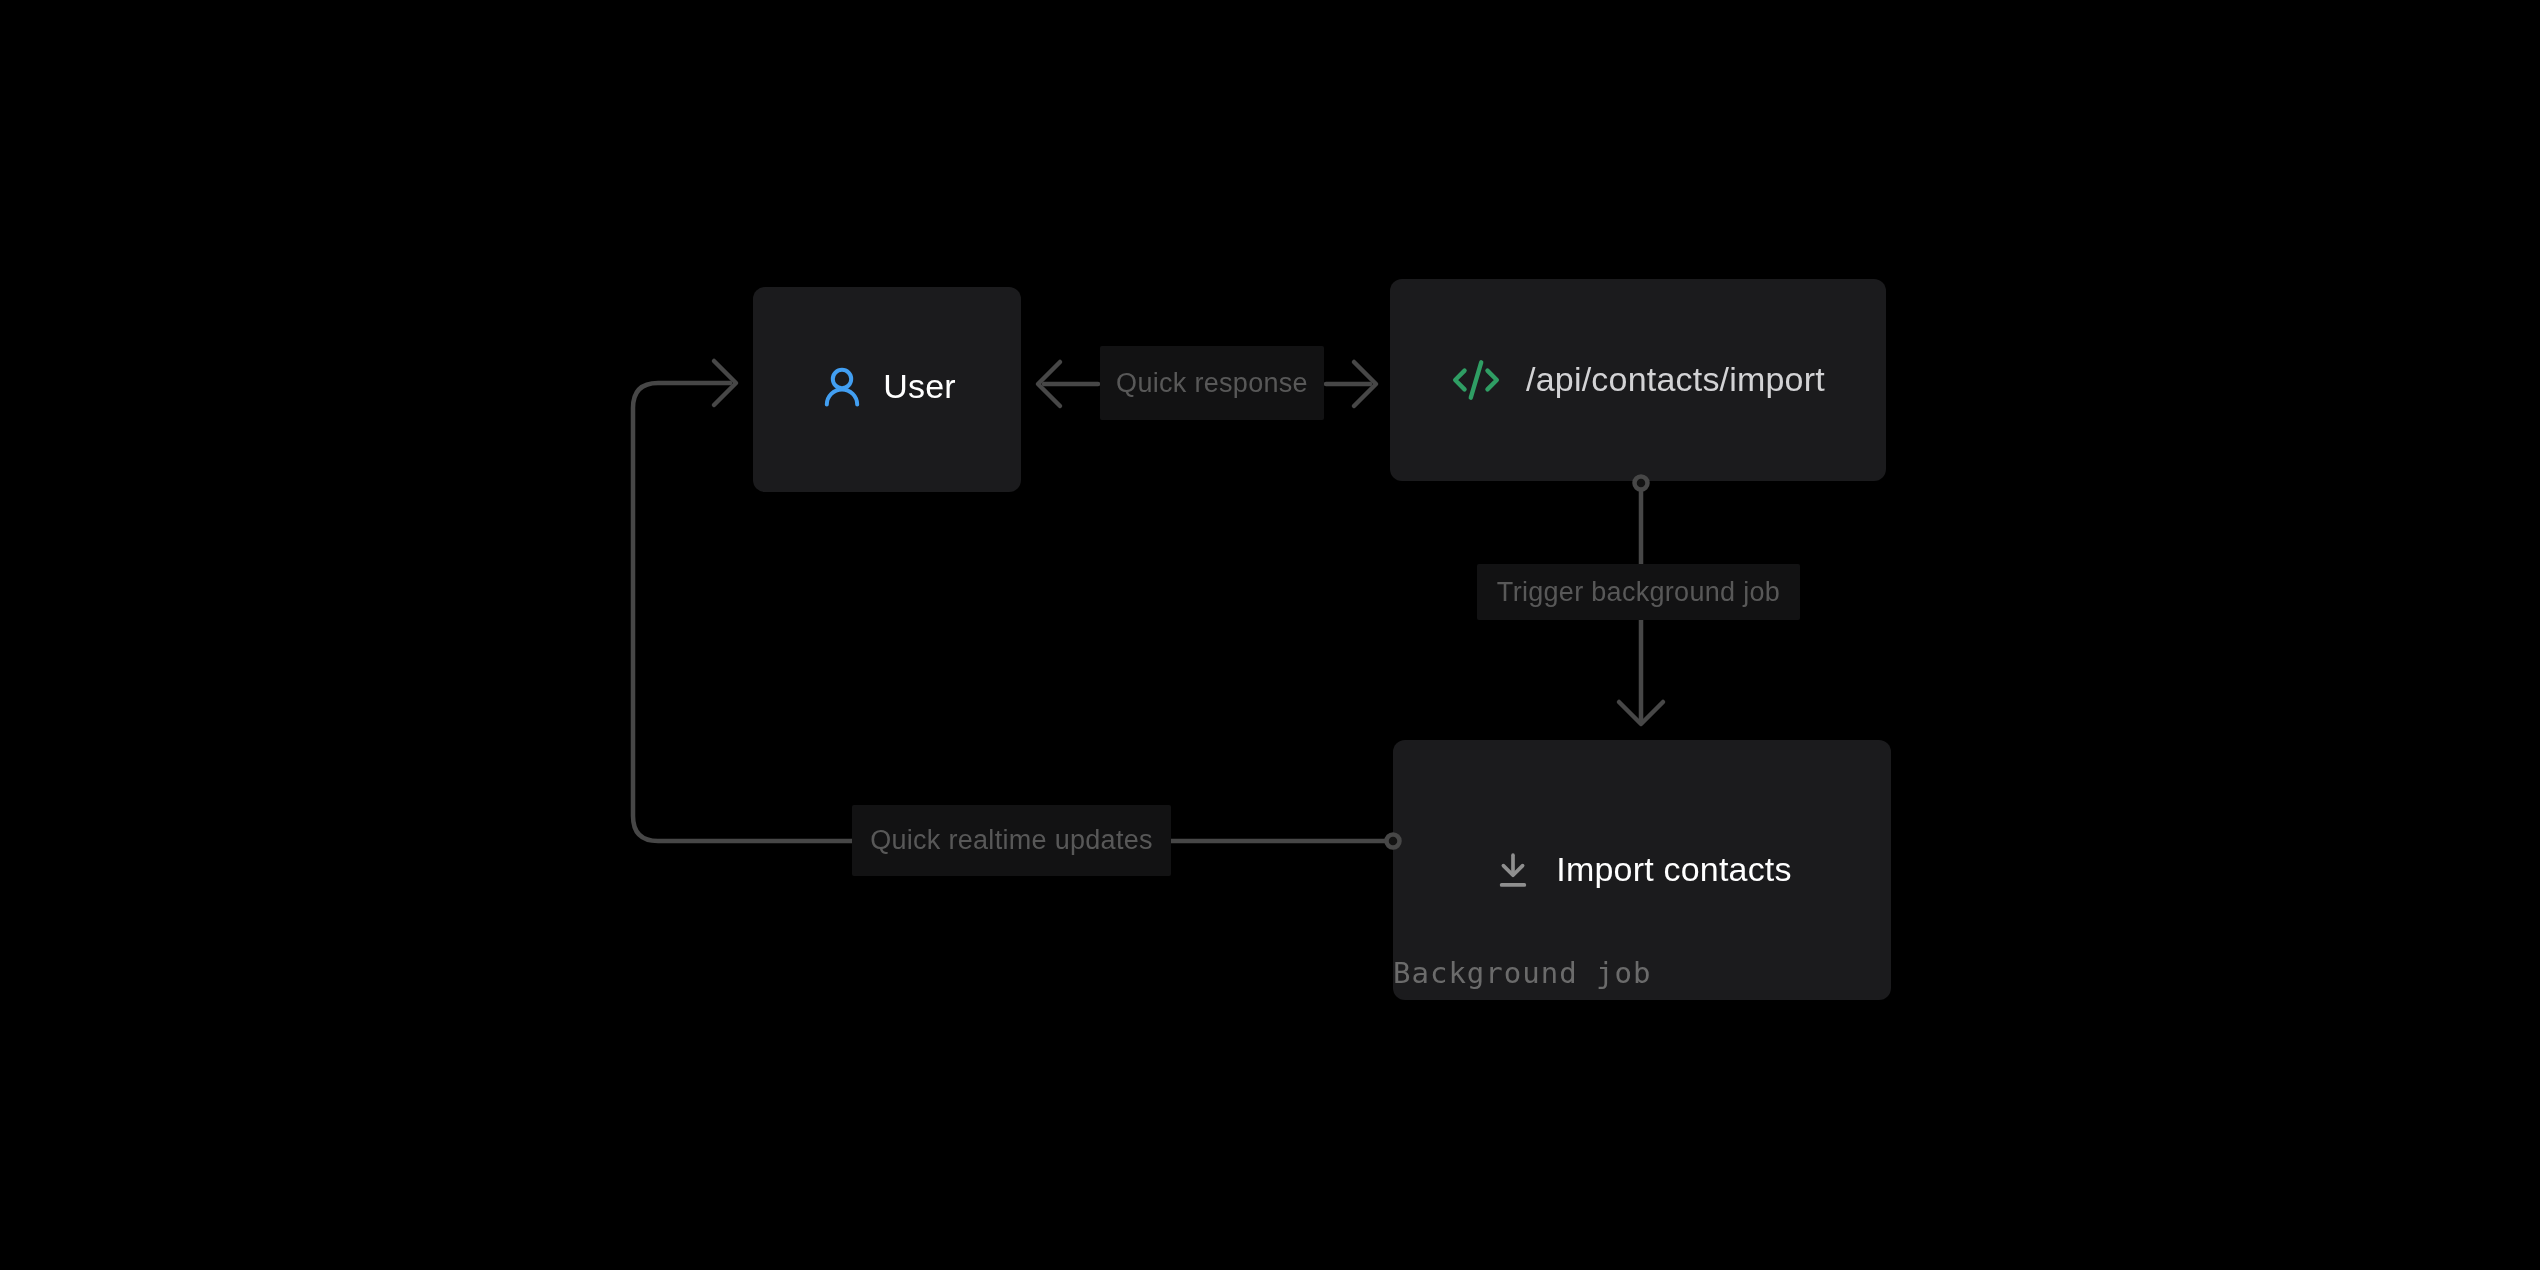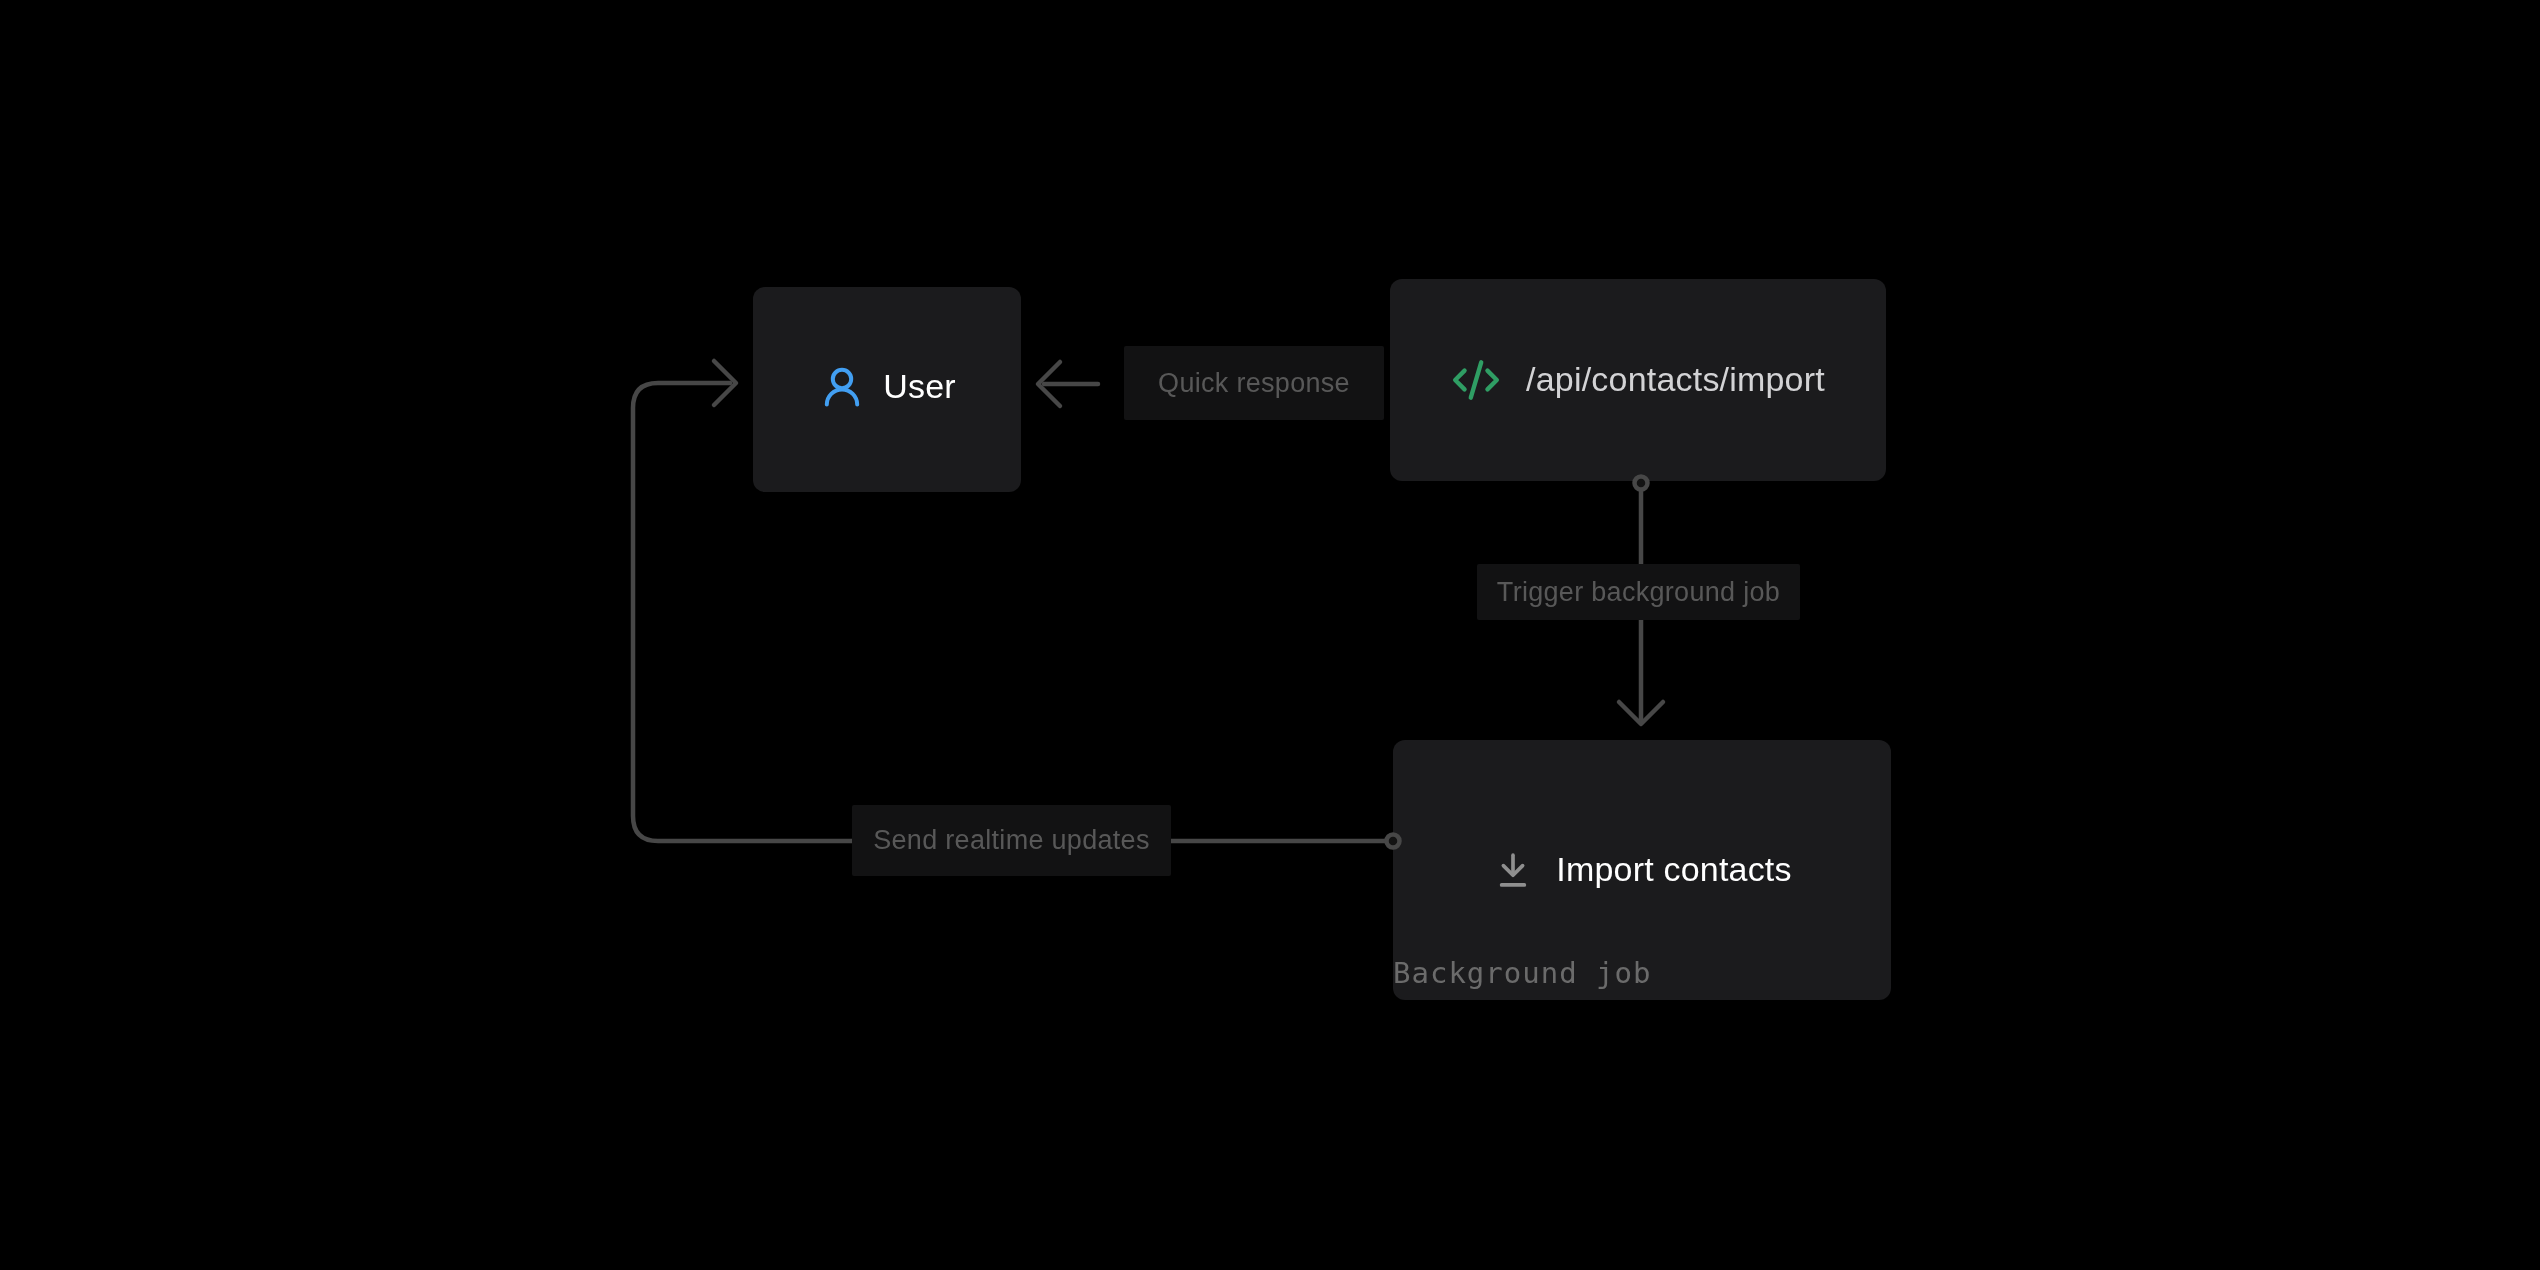--- a/index.html
+++ b/index.html
@@ -46,21 +46,21 @@
   .icon-download{color:var(--download-icon,#8f8f8f);}
   
   .edge-label{
     position:absolute;z-index:3;
     background:var(--label-bg,#121213);
     color:var(--label-text,#585858);
     font-size:27px;letter-spacing:.3px;white-space:nowrap;
     display:flex;align-items:center;justify-content:center;
     border-radius:2px;
   }
-  .label-quick{left:1100px;top:346px;width:260px;height:74px;margin-left:24px;}
+  .label-quick{left:1100px;top:346px;width:224px;height:74px;}
   .label-trigger{left:1477px;top:564px;width:323px;height:56px;}
   .label-realtime{left:852px;top:805px;width:319px;height:71px;}
   
   .caption{
     position:absolute;z-index:3;
     left:1393px;top:956px;width:491px;
     text-align:left;
     font-family:"DejaVu Sans Mono",monospace;
     font-size:29px;letter-spacing:1px;
     color:var(--caption-text,#6b6b6b);
@@ -118,17 +118,17 @@
     <svg class="icon icon-download" width="42" height="42" viewBox="0 0 24 24" fill="none" stroke="currentColor" stroke-width="2.1" stroke-linecap="round" stroke-linejoin="round">
       <path d="M12 3.5 V14.5"></path>
       <path d="m6.5 9.5 5.5 5.5 5.5-5.5"></path>
       <path d="M5.5 20.5 h13"></path>
     </svg>
     <div class="node-title">Import contacts</div>
   </div>
 
   <div class="edge-label label-quick">Quick response</div>
   <div class="edge-label label-trigger">Trigger background job</div>
-  <div class="edge-label label-realtime">Send realtime updates</div>
+  <div class="edge-label label-realtime">Quick realtime updates</div>
 
   <div class="caption">Background job</div>
 
 </div>
 
 </body></html>

